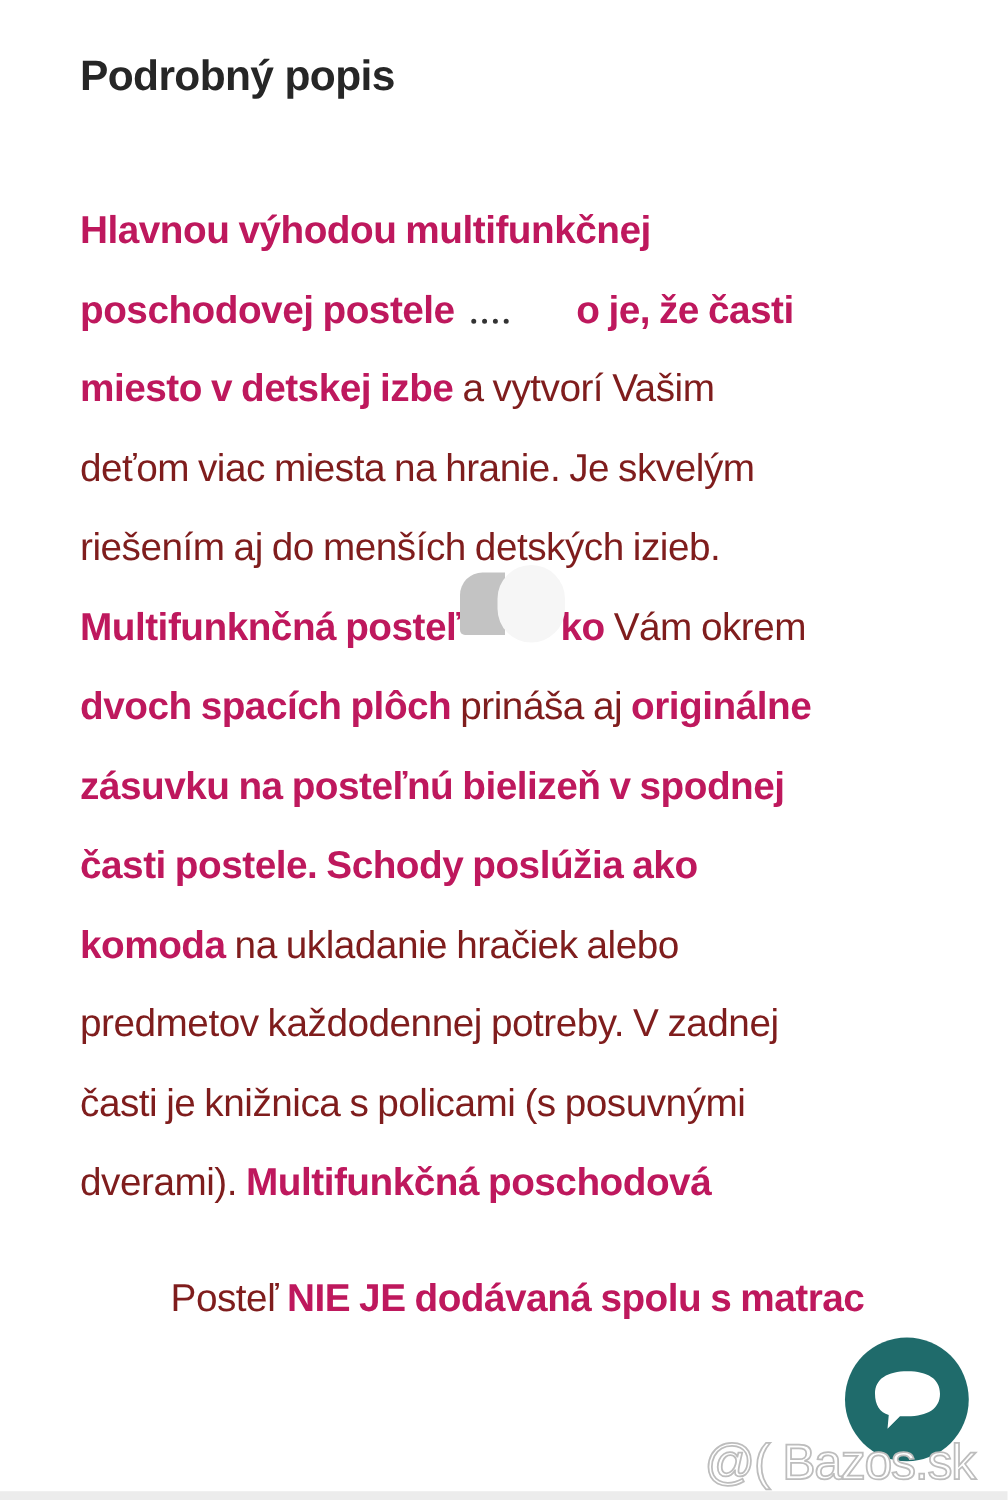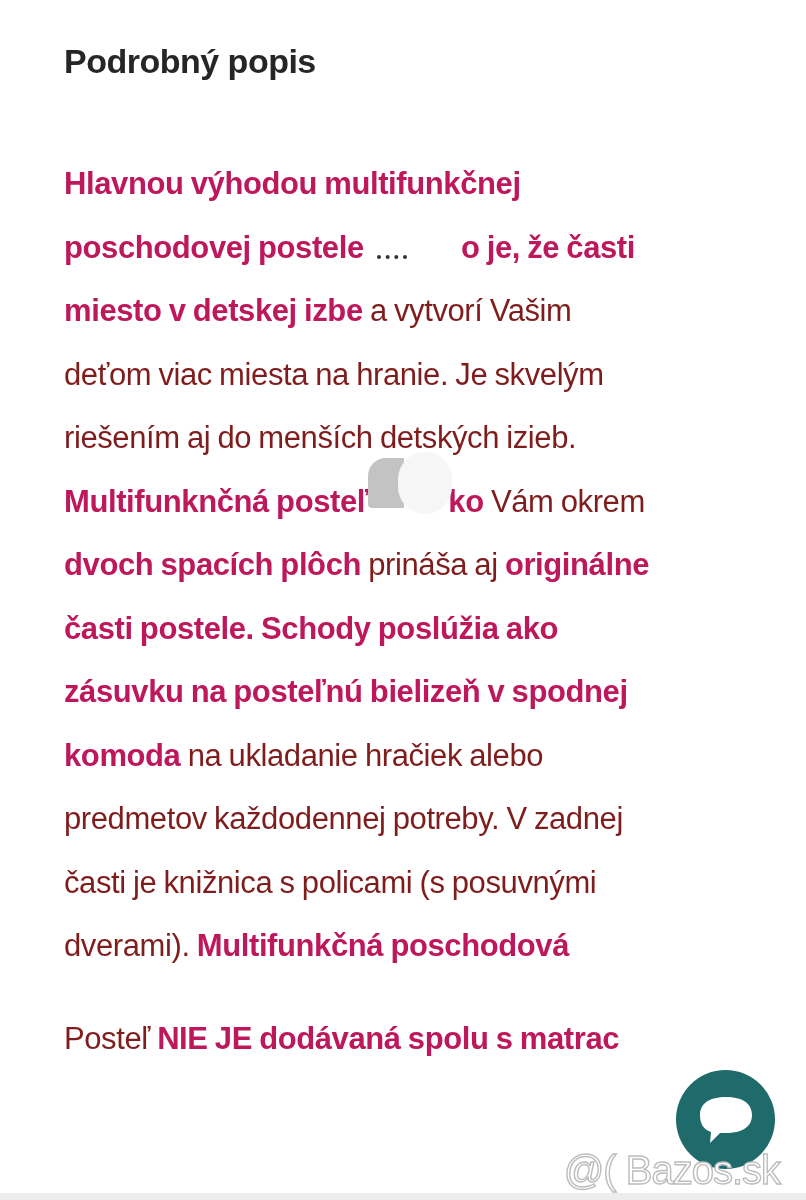--- a/index.html
+++ b/index.html
@@ -88,20 +88,21 @@
       position: absolute;
       left: 30px;
       top: -6px;
       width: 54px;
       height: 62px;
       background: #f6f6f6;
       border-radius: 28px;
     }
     .para2 {
       margin-top: 29px;
+      text-align: center;
     }
     .chat-button {
       position: absolute;
       left: 676px;
       top: 1070px;
       width: 99px;
       height: 99px;
       border-radius: 50%;
       background: #1f6b6b;
       display: flex;
@@ -139,22 +140,22 @@
   <h2 class="section-title">Podrobný popis</h2>
   <div class="desc">
     <div id="desc-lines">
         <span class="line"><b>Hlavnou výhodou multifunkčnej</b></span>
         <span class="line"><b>poschodovej postele </b><span class="redact-1"></span><b>o je, že časti</b></span>
         <span class="line"><b>miesto v detskej izbe</b><span class="n"> a vytvorí Vašim</span></span>
         <span class="line"><span class="n">deťom viac miesta na hranie. Je skvelým</span></span>
         <span class="line"><span class="n">riešením aj do menších detských izieb.</span></span>
         <span class="line"><b>Multifunknčná posteľ</b><span class="redact-2"></span><b>ko</b><span class="n"> Vám okrem</span></span>
         <span class="line"><b>dvoch spacích plôch</b><span class="n"> prináša aj </span><b>originálne</b></span>
+        <span class="line"><b>zásuvku na posteľnú bielizeň v spodnej</b></span>
         <span class="line"><b>časti postele. Schody poslúžia ako</b></span>
-        <span class="line"><b>zásuvku na posteľnú bielizeň v spodnej</b></span>
         <span class="line"><b>komoda</b><span class="n"> na ukladanie hračiek alebo</span></span>
         <span class="line"><span class="n">predmetov každodennej potreby. V zadnej</span></span>
         <span class="line"><span class="n">časti je knižnica s policami (s posuvnými</span></span>
         <span class="line"><span class="n">dverami). </span><b>Multifunkčná poschodová</b></span>
       </div>
     <div id="desc-p2" class="line para2"><span class="n">Posteľ </span><b>NIE JE dodávaná spolu s matrac</b></div>
   </div>
 </div>
 
 <div class="chat-button">

